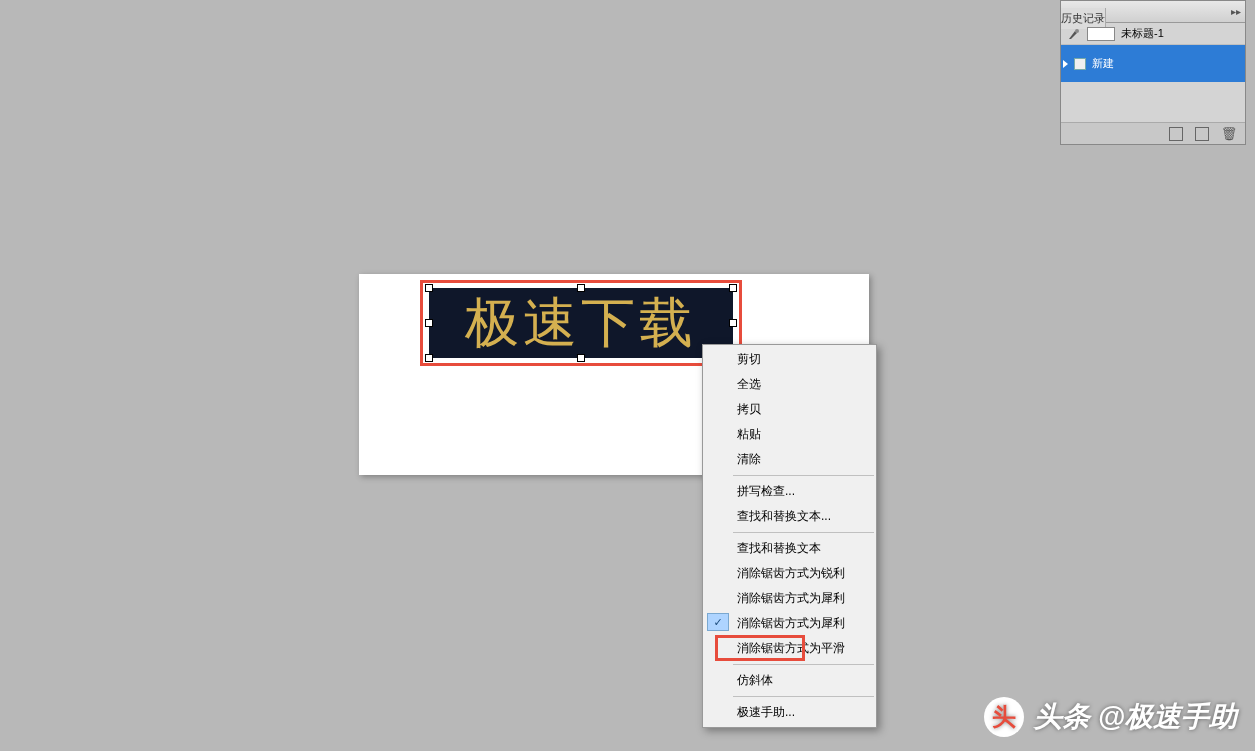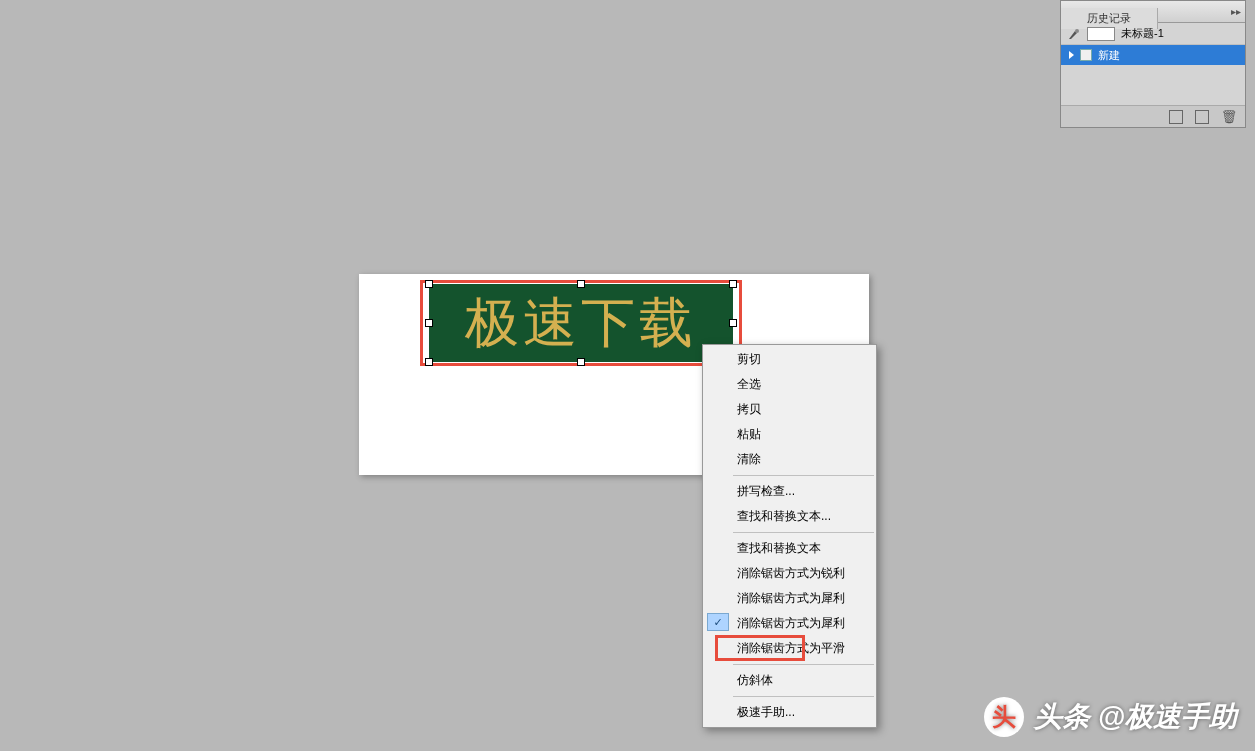--- a/index.html
+++ b/index.html
@@ -23,21 +23,21 @@
     }
     .history-tab-bar {
       height: 22px;
       background: linear-gradient(#e8e8e8, #d0d0d0);
       border-bottom: 1px solid #999;
       display: flex;
       align-items: center;
       font-size: 11px;
     }
     .history-tab {
-      padding: 3px 26px;
+      padding: 3px 0;
       background: #dcdcdc;
       border-right: 1px solid #aaa;
       color: #333;
       margin-top: 14px;
     }
     .history-tab-close {
       margin-left: auto;
       margin-right: 4px;
       font-size: 10px;
       color: #555;
@@ -56,26 +56,26 @@
       height: 14px;
       display: inline-block;
     }
     .thumb-box {
       width: 28px;
       height: 14px;
       border: 1px solid #888;
       background: #fff;
     }
     .history-item {
-      height: 20px;
+      height: 37px;
       background: #2d7cd6;
       color: #fff;
       display: flex;
       align-items: center;
-      padding: 0 8px;
+      padding: 0 2px;
       font-size: 11px;
       gap: 6px;
     }
     .tri-icon {
       width: 0; height: 0;
       border-top: 4px solid transparent;
       border-bottom: 4px solid transparent;
       border-left: 5px solid #fff;
     }
     .doc-icon {
@@ -130,22 +130,22 @@
       width: 322px;
       height: 86px;
       border: 3px solid #e74c3c;
       display: flex;
       align-items: center;
       justify-content: center;
     }
     .text-box {
       position: relative;
       width: 304px;
-      height: 78px;
-      background: #14532d;
+      height: 70px;
+      background: #0f172a;
       display: flex;
       align-items: center;
       justify-content: center;
     }
     .text-content {
       font-family: "SimSun", serif;
       font-size: 54px;
       color: #d4b050;
       letter-spacing: 4px;
       white-space: nowrap;

